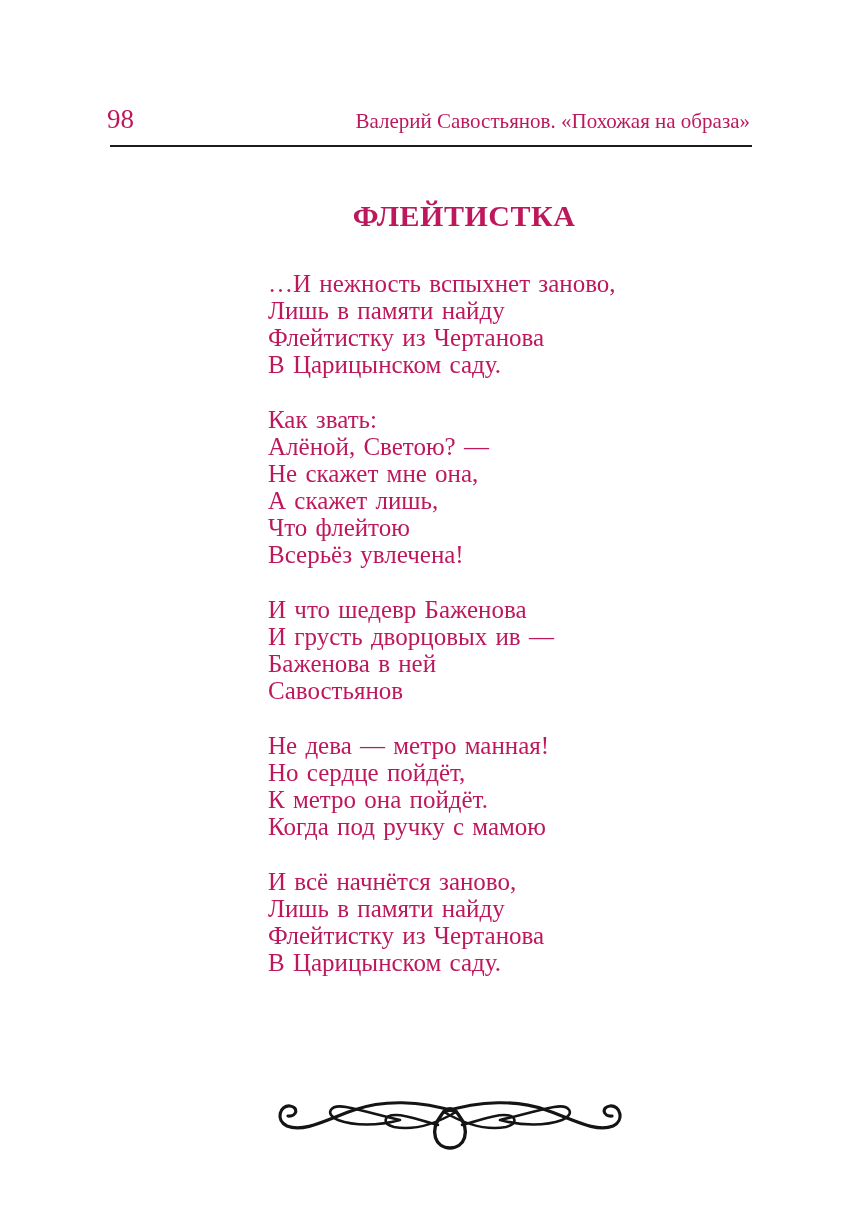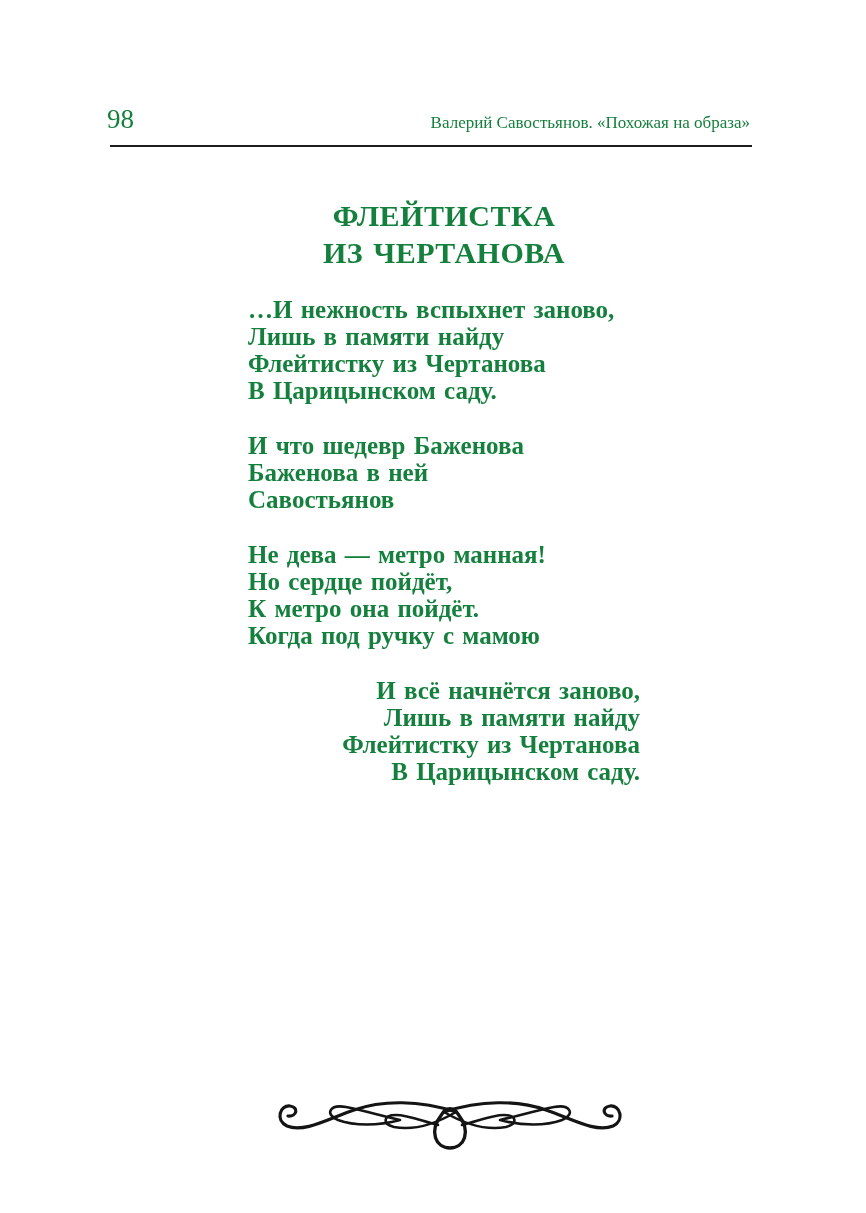--- a/index.html
+++ b/index.html
@@ -2,74 +2,73 @@
 <html><head>
 <meta charset="utf-8">
 <style>
   * { margin: 0; padding: 0; box-sizing: border-box; }
   html, body { background: #ffffff; }
   .page {
     position: relative;
     width: 866px;
     height: 1213px;
     background: #ffffff;
-    color: #15803d;
+    color: #be185d;
     font-family: "Liberation Serif", "DejaVu Serif", serif;
     overflow: hidden;
   }
   .running-header {
     position: absolute;
     left: 107px;
     top: 104px;
     width: 643px;
     display: flex;
     align-items: baseline;
   }
   .page-number {
     font-size: 27px;
     line-height: 30px;
   }
   .running-title {
     margin-left: auto;
-    font-size: 17px;
+    font-size: 21px;
     line-height: 30px;
     white-space: nowrap;
   }
   .header-rule {
     position: absolute;
     left: 110px;
     top: 145px;
     width: 642px;
     height: 0;
     border: none;
     border-top: 2.5px solid #1c1c1c;
   }
   .poem-block {
     position: absolute;
-    left: 248px;
+    left: 268px;
     top: 197px;
     width: 392px;
   }
   .poem-title {
     font-size: 30px;
     font-weight: bold;
     line-height: 37px;
     text-align: center;
     letter-spacing: 0.5px;
     word-spacing: 2px;
   }
   .poem-body {
-    margin-top: 25px;
+    margin-top: 36px;
     font-size: 25px;
     line-height: 27px;
     word-spacing: 2px;
-    font-weight: bold;
   }
   .stanza { margin-bottom: 28px; }
-  .stanza:last-child { margin-bottom: 0; text-align: right; }
+  .stanza:last-child { margin-bottom: 0; }
   .line { white-space: nowrap; }
   .ornament {
     position: absolute;
     left: 270px;
     top: 1098px;
     width: 360px;
     height: 54px;
   }
   .ornament svg { display: block; width: 100%; height: 100%; }
 </style>
@@ -81,31 +80,39 @@
   <div class="running-header">
     <span class="page-number">98</span>
     <span class="running-title">Валерий Савостьянов. «Похожая на образа»</span>
   </div>
 
   <hr class="header-rule">
 
   <div class="poem-block">
     <h1 class="poem-title">
       <div>ФЛЕЙТИСТКА</div>
-      <div>ИЗ ЧЕРТАНОВА</div>
     </h1>
     <div class="poem-body">
         <div class="stanza">
           <div class="line">…И нежность вспыхнет заново,</div>
           <div class="line">Лишь в памяти найду</div>
           <div class="line">Флейтистку из Чертанова</div>
           <div class="line">В Царицынском саду.</div>
         </div>
         <div class="stanza">
+          <div class="line">Как звать:</div>
+          <div class="line">Алёной, Светою? —</div>
+          <div class="line">Не скажет мне она,</div>
+          <div class="line">А скажет лишь,</div>
+          <div class="line">Что флейтою</div>
+          <div class="line">Всерьёз увлечена!</div>
+        </div>
+        <div class="stanza">
           <div class="line">И что шедевр Баженова</div>
+          <div class="line">И грусть дворцовых ив —</div>
           <div class="line">Баженова в ней</div>
           <div class="line">Савостьянов</div>
         </div>
         <div class="stanza">
           <div class="line">Не дева — метро манная!</div>
           <div class="line">Но сердце пойдёт,</div>
           <div class="line">К метро она пойдёт.</div>
           <div class="line">Когда под ручку с мамою</div>
         </div>
         <div class="stanza">

